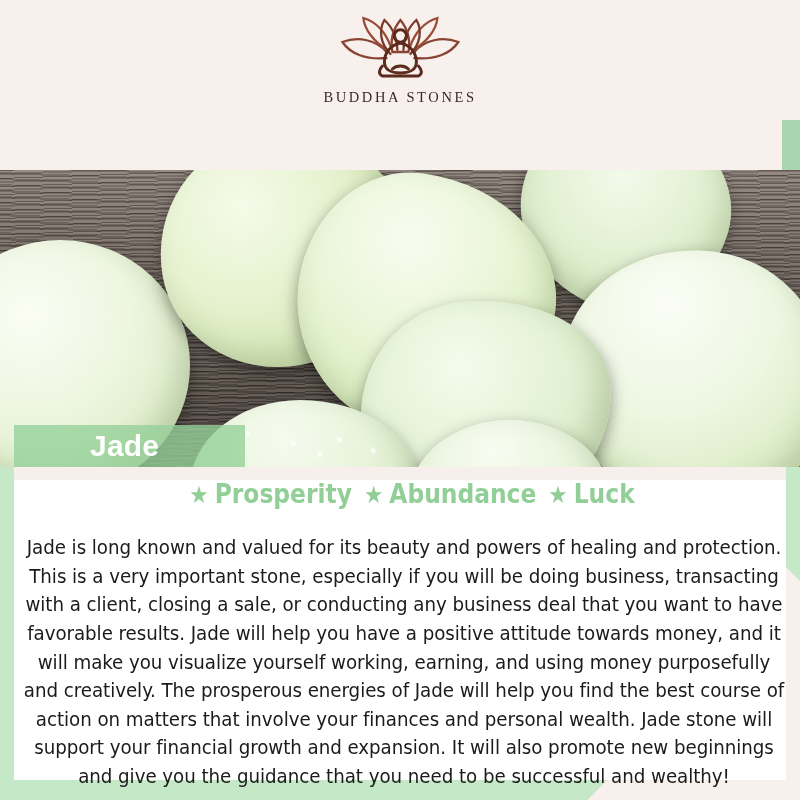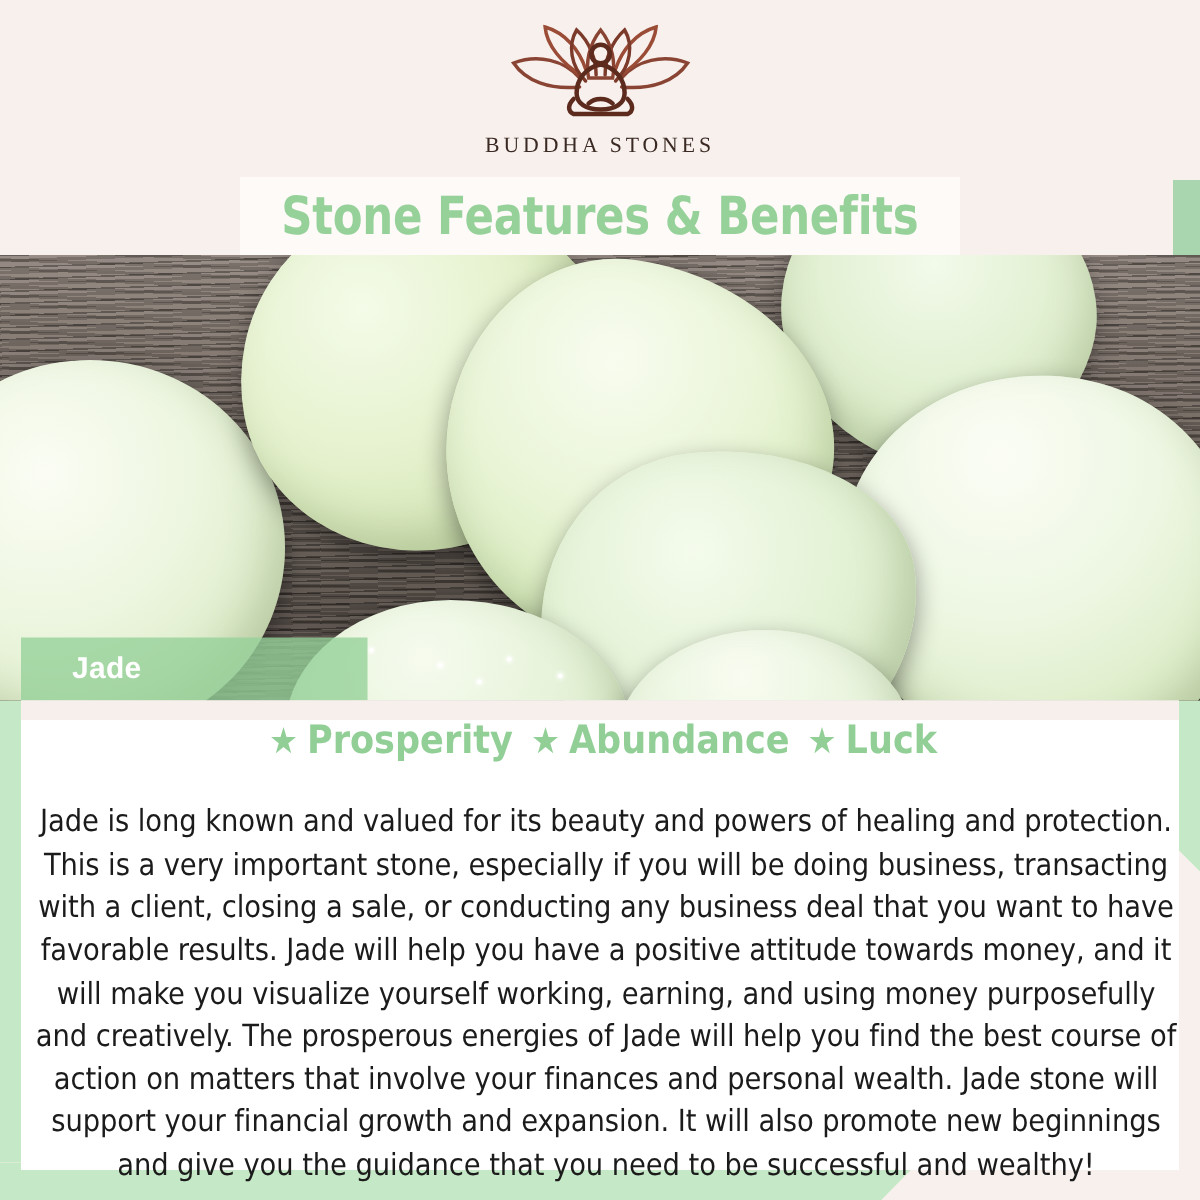--- a/index.html
+++ b/index.html
@@ -185,22 +185,22 @@
     position: absolute;
     left: 14px;
     top: 425px;
     width: 231px;
     height: 42px;
     background: rgba(150, 209, 154, 0.80);
     display: flex;
     align-items: center;
   }
   .jade-text {
-    margin-left: 34px;
-    font-size: 20px;
+    margin-left: 76px;
+    font-size: 30px;
     font-weight: 700;
     color: #ffffff;
     letter-spacing: 0.2px;
   }
 
   
   .body-panel {
     position: absolute;
     left: 14px;
     top: 467px;
@@ -219,20 +219,21 @@
     position: absolute;
     left: 0;
     top: 12px;
     width: 100%;
     text-align: center;
     font-family: "DejaVu Sans Condensed", "Liberation Sans Narrow", "Liberation Sans", sans-serif;
     font-weight: 700;
     font-size: 26px;
     color: #91cf96;
     white-space: nowrap;
+    padding-left: 10px;
   }
   .keywords .kw { margin: 0 4px; }
   .keywords .star { font-size: 24px; margin: 0 2px 0 8px; }
 
   .paragraph {
     position: absolute;
     left: 6px;
     top: 46px;
     width: 768px;
     font-family: "DejaVu Sans Condensed", "Liberation Sans Narrow", "Liberation Sans", sans-serif;
@@ -275,23 +276,20 @@
           <circle cx="70" cy="22" r="6.2"></circle>
           <path d="M70 29 C60 31 54 39 54 48 C54 55 60 59 70 59 C80 59 86 55 86 48 C86 39 80 31 70 29 Z"></path>
           <path d="M52 52 C48 56 48 60 52 62 L88 62 C92 60 92 56 88 52"></path>
           <path d="M62 55 C66 51 74 51 78 55"></path>
         </g>
       </svg>
       <span class="logo-word">BUDDHA STONES</span>
     </div>
   </div>
 
-  <div class="title-band">
-    <span class="title-text">Stone Features &amp; Benefits</span>
-  </div>
 
   <div class="photo">
     <div class="wood"></div>
     <div class="stone s4"></div>
     <div class="stone s1"></div>
     <div class="stone s3"></div>
     <div class="stone s2"></div>
     <div class="stone s6"></div>
     <div class="stone s5"></div>
     <div class="stone s7"></div>

